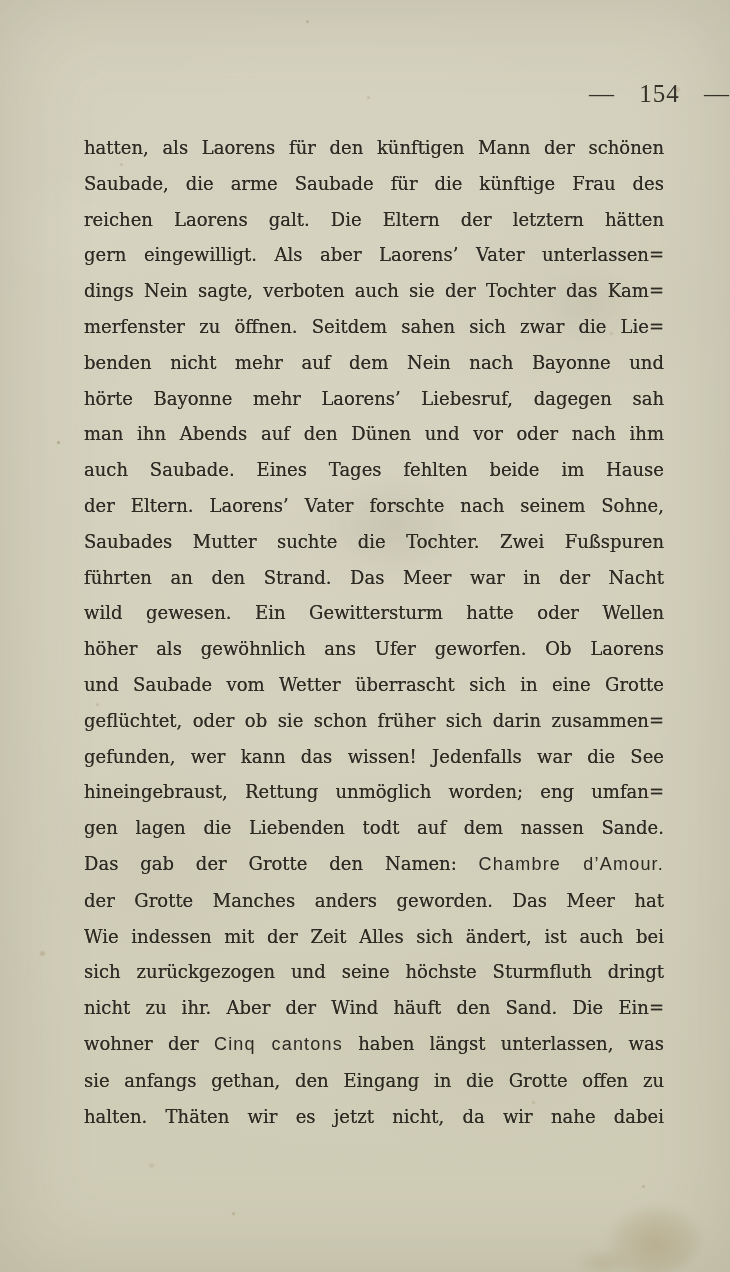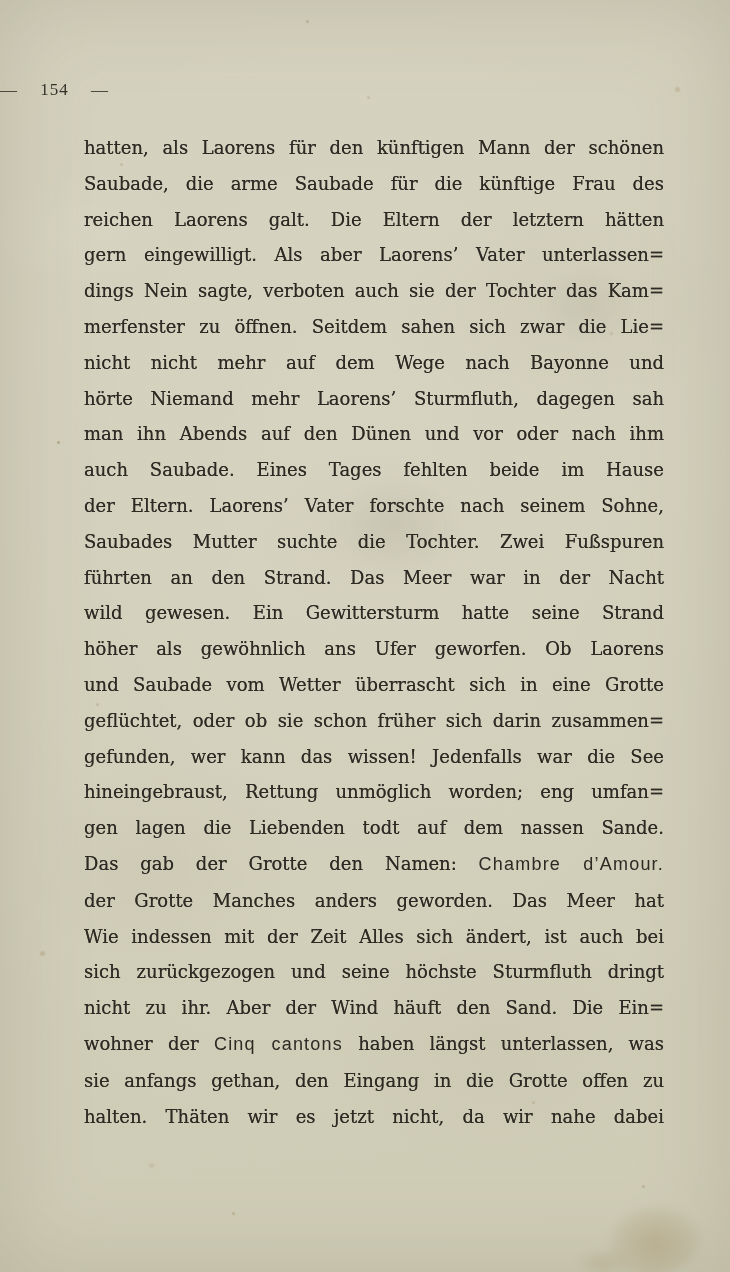--- a/index.html
+++ b/index.html
@@ -88,23 +88,23 @@
   .showthrough-2 {
     left: 540px; top: 270px; width: 100px; height: 70px;
     background: radial-gradient(ellipse, rgba(115,118,92,0.07), transparent 70%);
   }
 
   .pagenum {
     position: absolute;
     top: 80px;
     left: 0;
     width: 100%;
-    text-align: left;
+    text-align: right;
     font-family: "Liberation Serif", "DejaVu Serif", serif;
-    font-size: 17px;
+    font-size: 25px;
     letter-spacing: 1px;
     word-spacing: 17px;
     color: #35322a;
   }
 
   .textblock {
     position: absolute;
     left: 84px;
     top: 130px;
     width: 580px;
@@ -140,28 +140,28 @@
 
   <div class="pagenum">— 154 —</div>
 
   <div class="textblock">
       <div class="line"><span class="fraktur">hatten, als Laorens für den künftigen Mann der schönen</span></div>
       <div class="line"><span class="fraktur">Saubade, die arme Saubade für die künftige Frau des</span></div>
       <div class="line"><span class="fraktur">reichen Laorens galt.  Die Eltern der letztern hätten</span></div>
       <div class="line"><span class="fraktur">gern eingewilligt.  Als aber Laorens’ Vater unterlassen=</span></div>
       <div class="line"><span class="fraktur">dings Nein sagte, verboten auch sie der Tochter das Kam=</span></div>
       <div class="line"><span class="fraktur">merfenster zu öffnen.  Seitdem sahen sich zwar die Lie=</span></div>
-      <div class="line"><span class="fraktur">nicht nicht mehr auf dem Wege nach Bayonne und</span></div>
-      <div class="line"><span class="fraktur">hörte Niemand mehr Laorens’ Sturmfluth, dagegen sah</span></div>
+      <div class="line"><span class="fraktur">benden nicht mehr auf dem Nein nach Bayonne und</span></div>
+      <div class="line"><span class="fraktur">hörte Bayonne mehr Laorens’ Liebesruf, dagegen sah</span></div>
       <div class="line"><span class="fraktur">man ihn Abends auf den Dünen und vor oder nach ihm</span></div>
       <div class="line"><span class="fraktur">auch Saubade.  Eines Tages fehlten beide im Hause</span></div>
       <div class="line"><span class="fraktur">der Eltern.  Laorens’ Vater forschte nach seinem Sohne,</span></div>
       <div class="line"><span class="fraktur">Saubades Mutter suchte die Tochter.  Zwei Fußspuren</span></div>
       <div class="line"><span class="fraktur">führten an den Strand.  Das Meer war in der Nacht</span></div>
-      <div class="line"><span class="fraktur">wild gewesen.  Ein Gewittersturm hatte seine Strand</span></div>
+      <div class="line"><span class="fraktur">wild gewesen.  Ein Gewittersturm hatte oder Wellen</span></div>
       <div class="line"><span class="fraktur">höher als gewöhnlich ans Ufer geworfen.  Ob Laorens</span></div>
       <div class="line"><span class="fraktur">und Saubade vom Wetter überrascht sich in eine Grotte</span></div>
       <div class="line"><span class="fraktur">geflüchtet, oder ob sie schon früher sich darin zusammen=</span></div>
       <div class="line"><span class="fraktur">gefunden, wer kann das wissen!  Jedenfalls war die See</span></div>
       <div class="line"><span class="fraktur">hineingebraust, Rettung unmöglich worden; eng umfan=</span></div>
       <div class="line"><span class="fraktur">gen lagen die Liebenden todt auf dem nassen Sande.</span></div>
       <div class="line"><span class="fraktur">Das gab der Grotte den Namen: </span><span class="antiqua">Chambre d’Amour.</span></div>
       <div class="line"><span class="fraktur">der Grotte Manches anders geworden.  Das Meer hat</span></div>
       <div class="line"><span class="fraktur">Wie indessen mit der Zeit Alles sich ändert, ist auch bei</span></div>
       <div class="line"><span class="fraktur">sich zurückgezogen und seine höchste Sturmfluth dringt</span></div>

